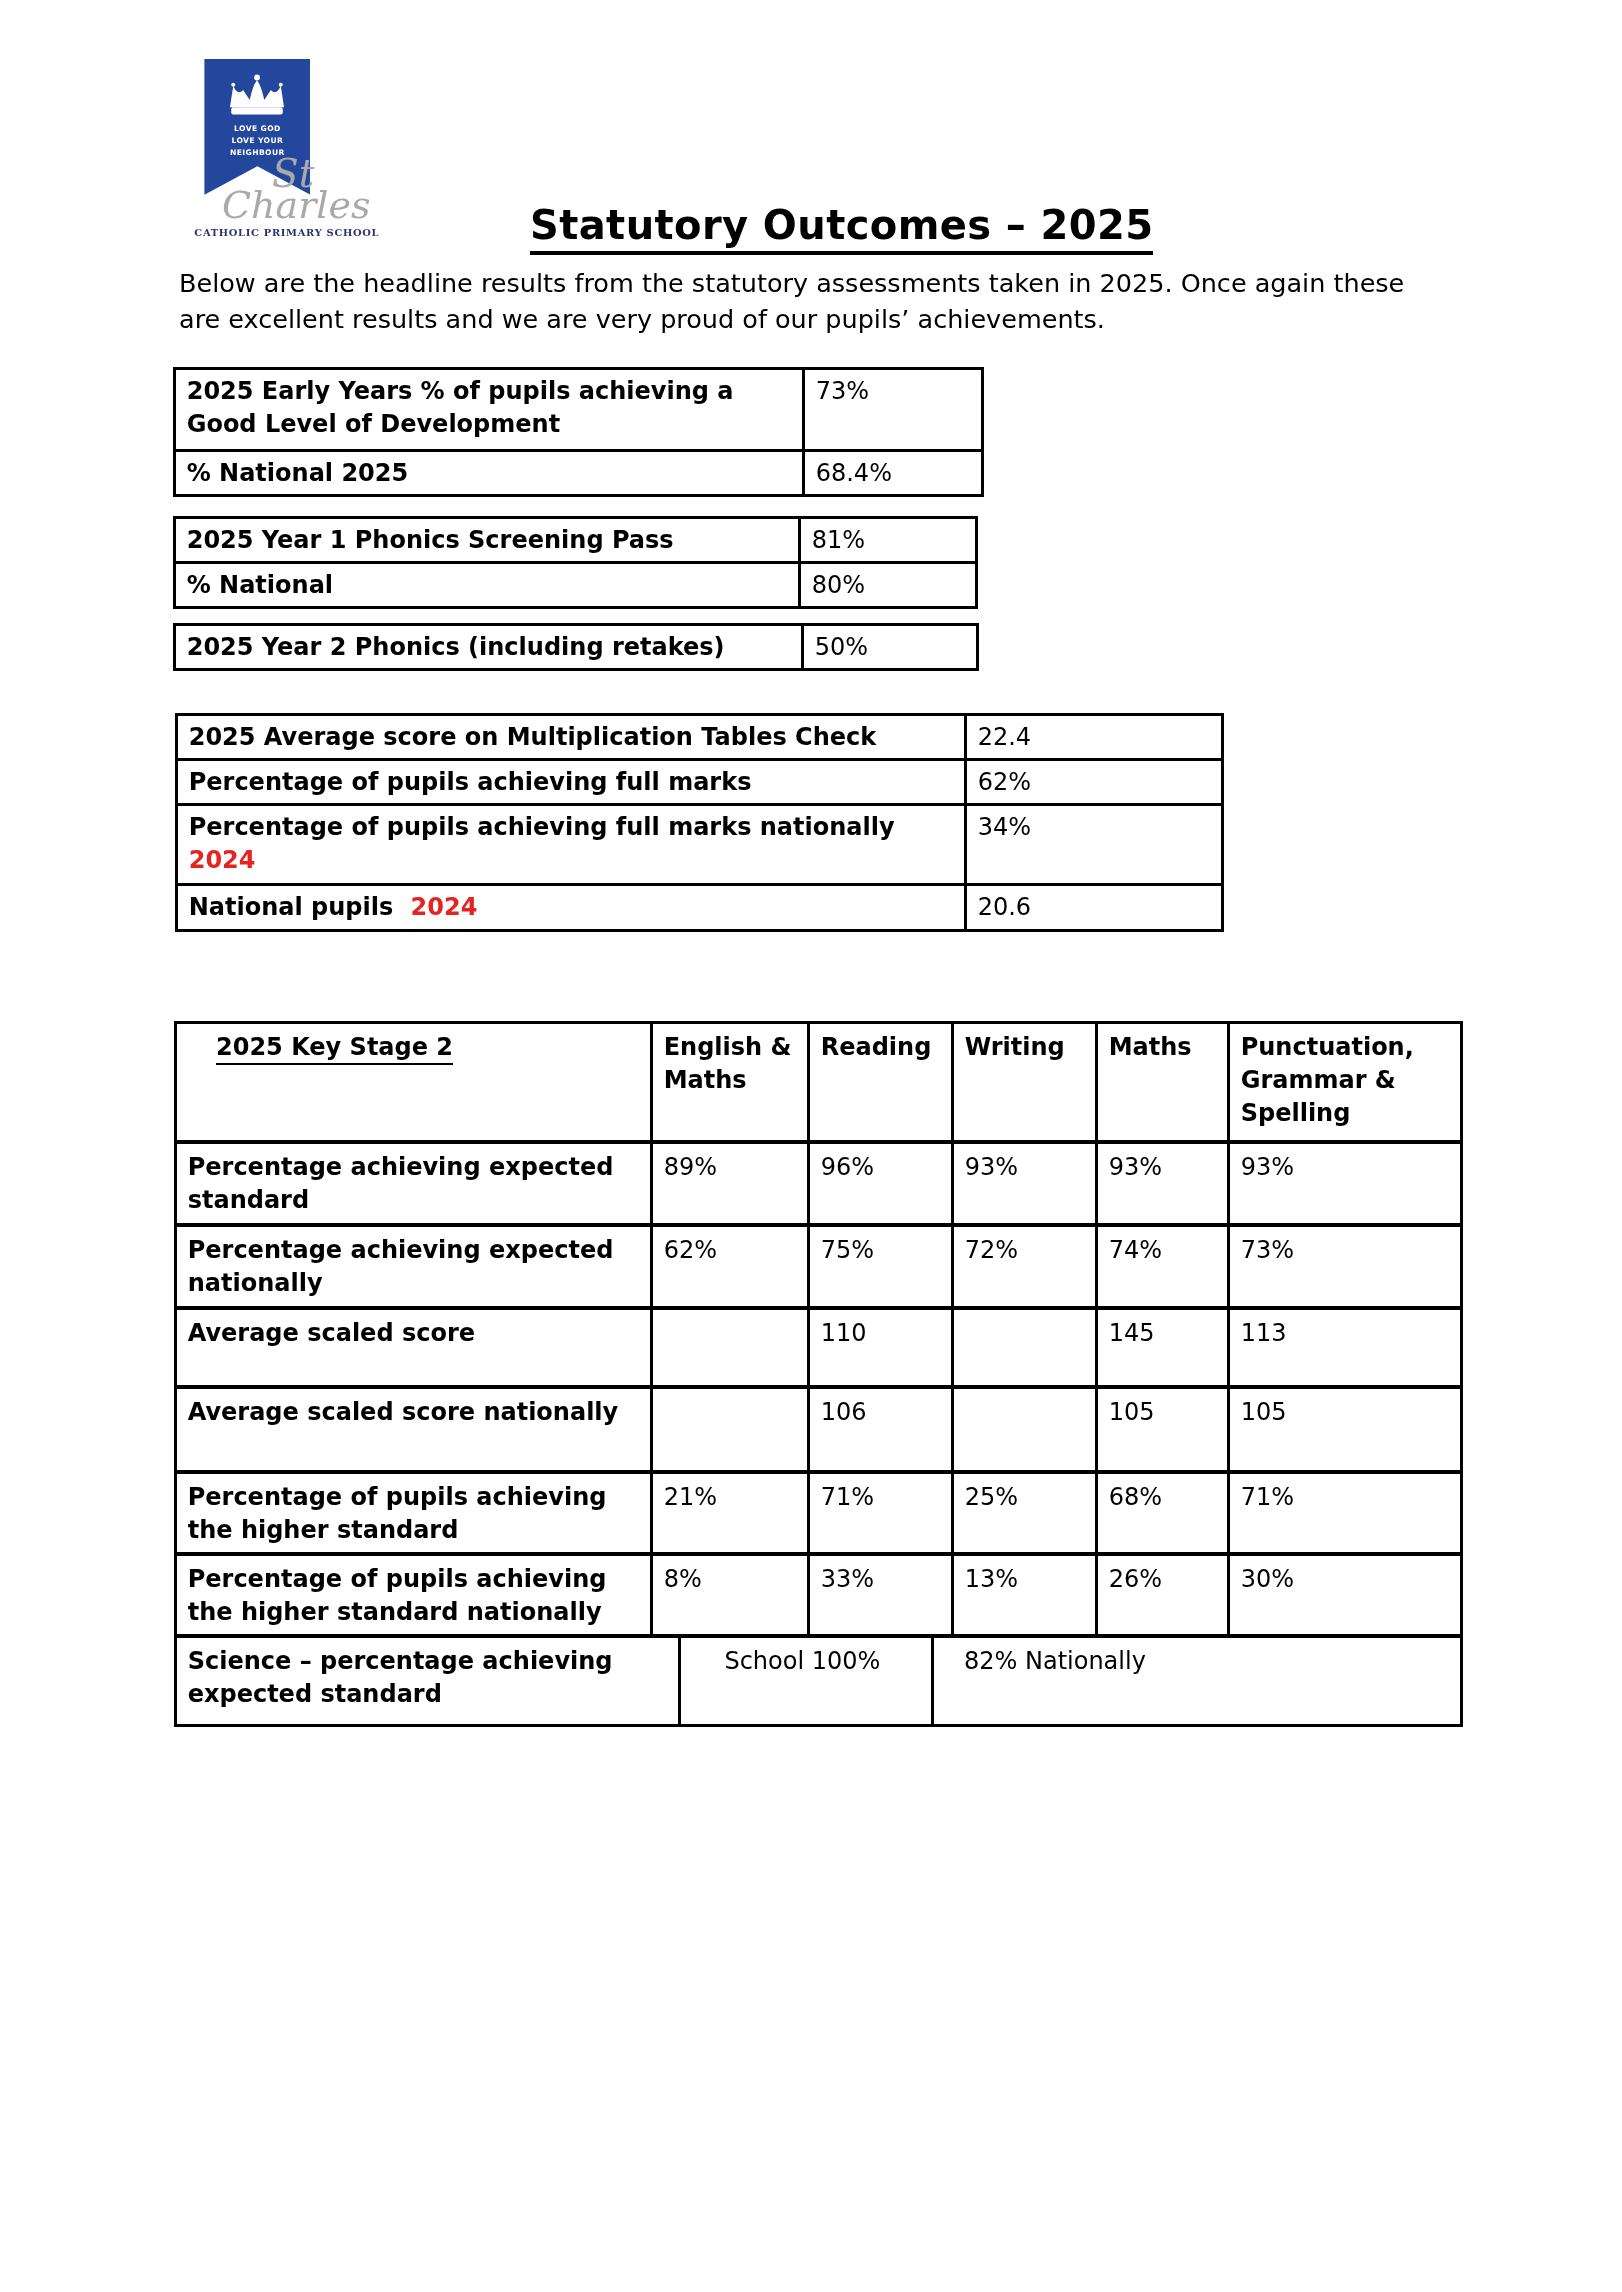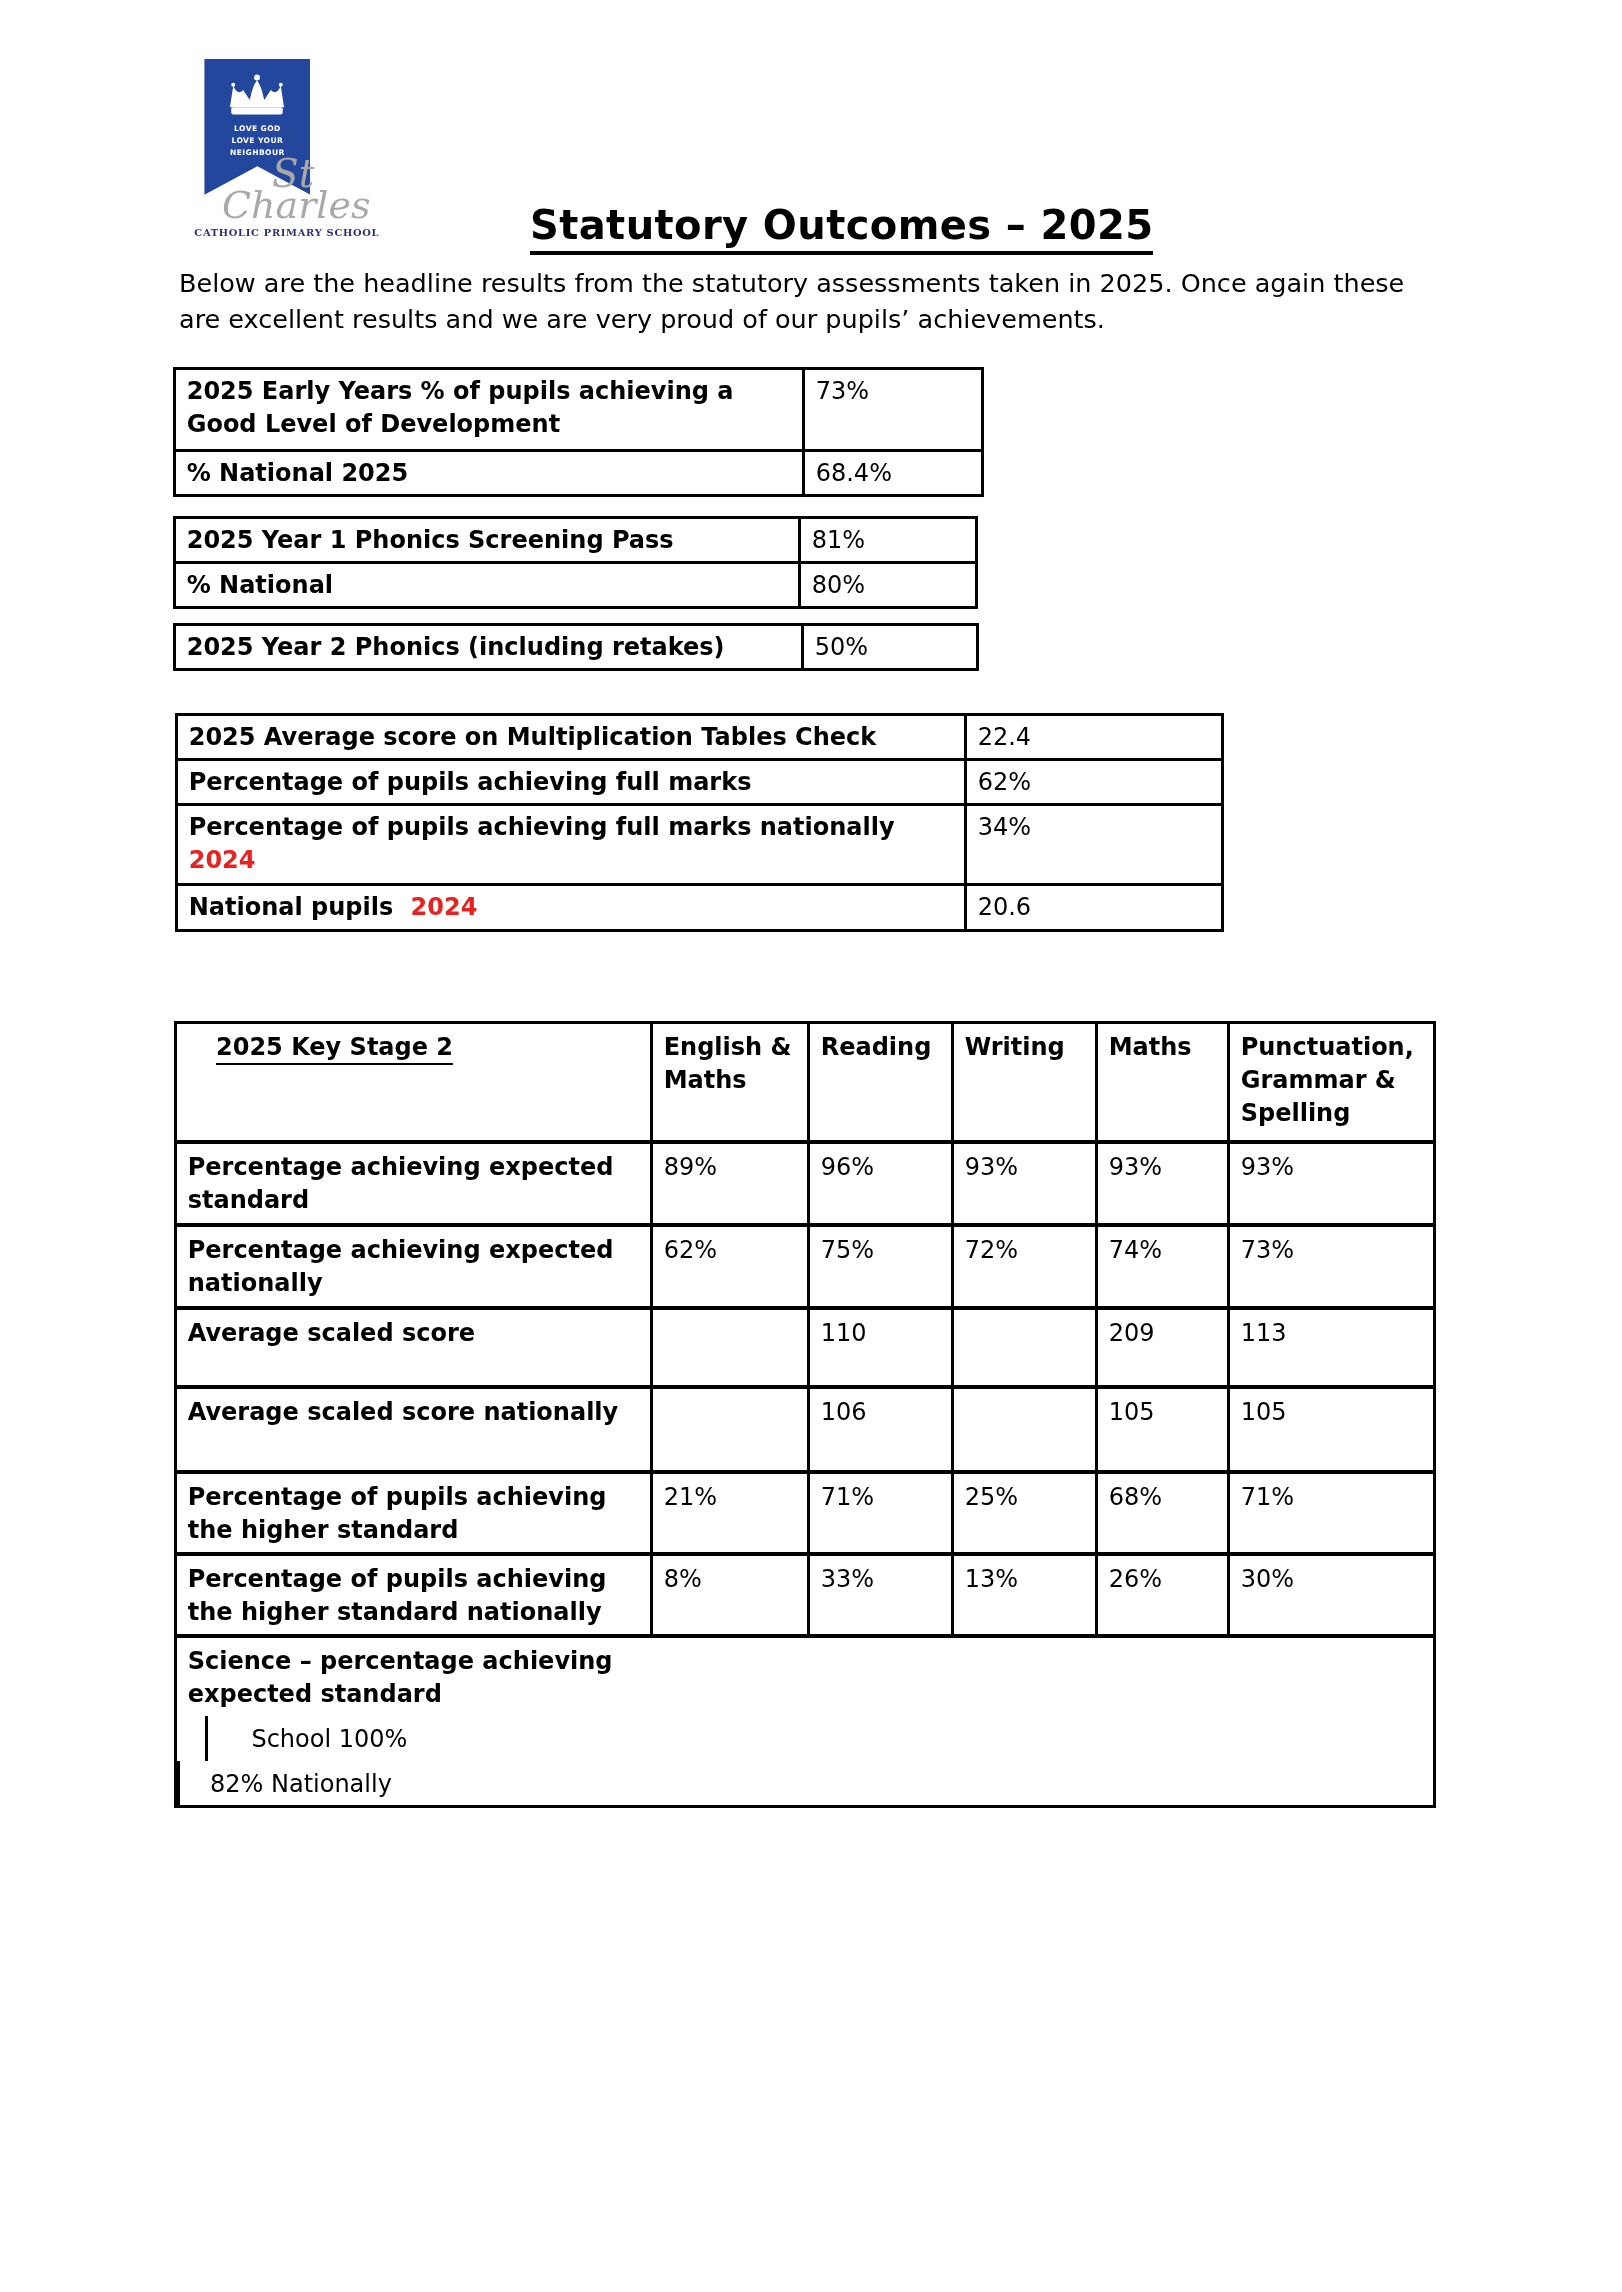--- a/index.html
+++ b/index.html
@@ -165,21 +165,21 @@
       <div class="t-cell" style="width:144px;"><span>72%</span></div>
       <div class="t-cell" style="width:132px;"><span>74%</span></div>
       <div class="t-cell" style="width:206px;"><span>73%</span></div>
     </div>
 
     <div class="t-row" style="min-height:75px;">
       <div class="t-cell t-label" style="width:473px;"><span>Average scaled score</span></div>
       <div class="t-cell" style="width:157px;"><span></span></div>
       <div class="t-cell" style="width:144px;"><span>110</span></div>
       <div class="t-cell" style="width:144px;"><span></span></div>
-      <div class="t-cell" style="width:132px;"><span>209</span></div>
+      <div class="t-cell" style="width:132px;"><span>145</span></div>
       <div class="t-cell" style="width:206px;"><span>113</span></div>
     </div>
 
     <div class="t-row" style="min-height:81px;">
       <div class="t-cell t-label" style="width:473px;"><span>Average scaled score nationally</span></div>
       <div class="t-cell" style="width:157px;"><span></span></div>
       <div class="t-cell" style="width:144px;"><span>106</span></div>
       <div class="t-cell" style="width:144px;"><span></span></div>
       <div class="t-cell" style="width:132px;"><span>105</span></div>
       <div class="t-cell" style="width:206px;"><span>105</span></div>
@@ -196,21 +196,21 @@
 
     <div class="t-row" style="min-height:75px;">
       <div class="t-cell t-label" style="width:473px;"><span>Percentage of pupils achieving the higher standard nationally</span></div>
       <div class="t-cell" style="width:157px;"><span>8%</span></div>
       <div class="t-cell" style="width:144px;"><span>33%</span></div>
       <div class="t-cell" style="width:144px;"><span>13%</span></div>
       <div class="t-cell" style="width:132px;"><span>26%</span></div>
       <div class="t-cell" style="width:206px;"><span>30%</span></div>
     </div>
 
-    <div class="t-row" style="min-height:86px;flex-direction:column;">
+    <div class="t-row" style="min-height:86px;">
       <div class="t-cell t-label" style="width:473px;"><span>Science – percentage achieving expected standard</span></div>
       <div class="t-cell cell-center" style="width:253px;margin-left:28px;"><span>School 100%</span></div>
       <div class="t-cell" style="width:529px; padding-left:30px;"><span>82% Nationally</span></div>
     </div>
   </div>
 
 </div>
 
 
 </body></html>

